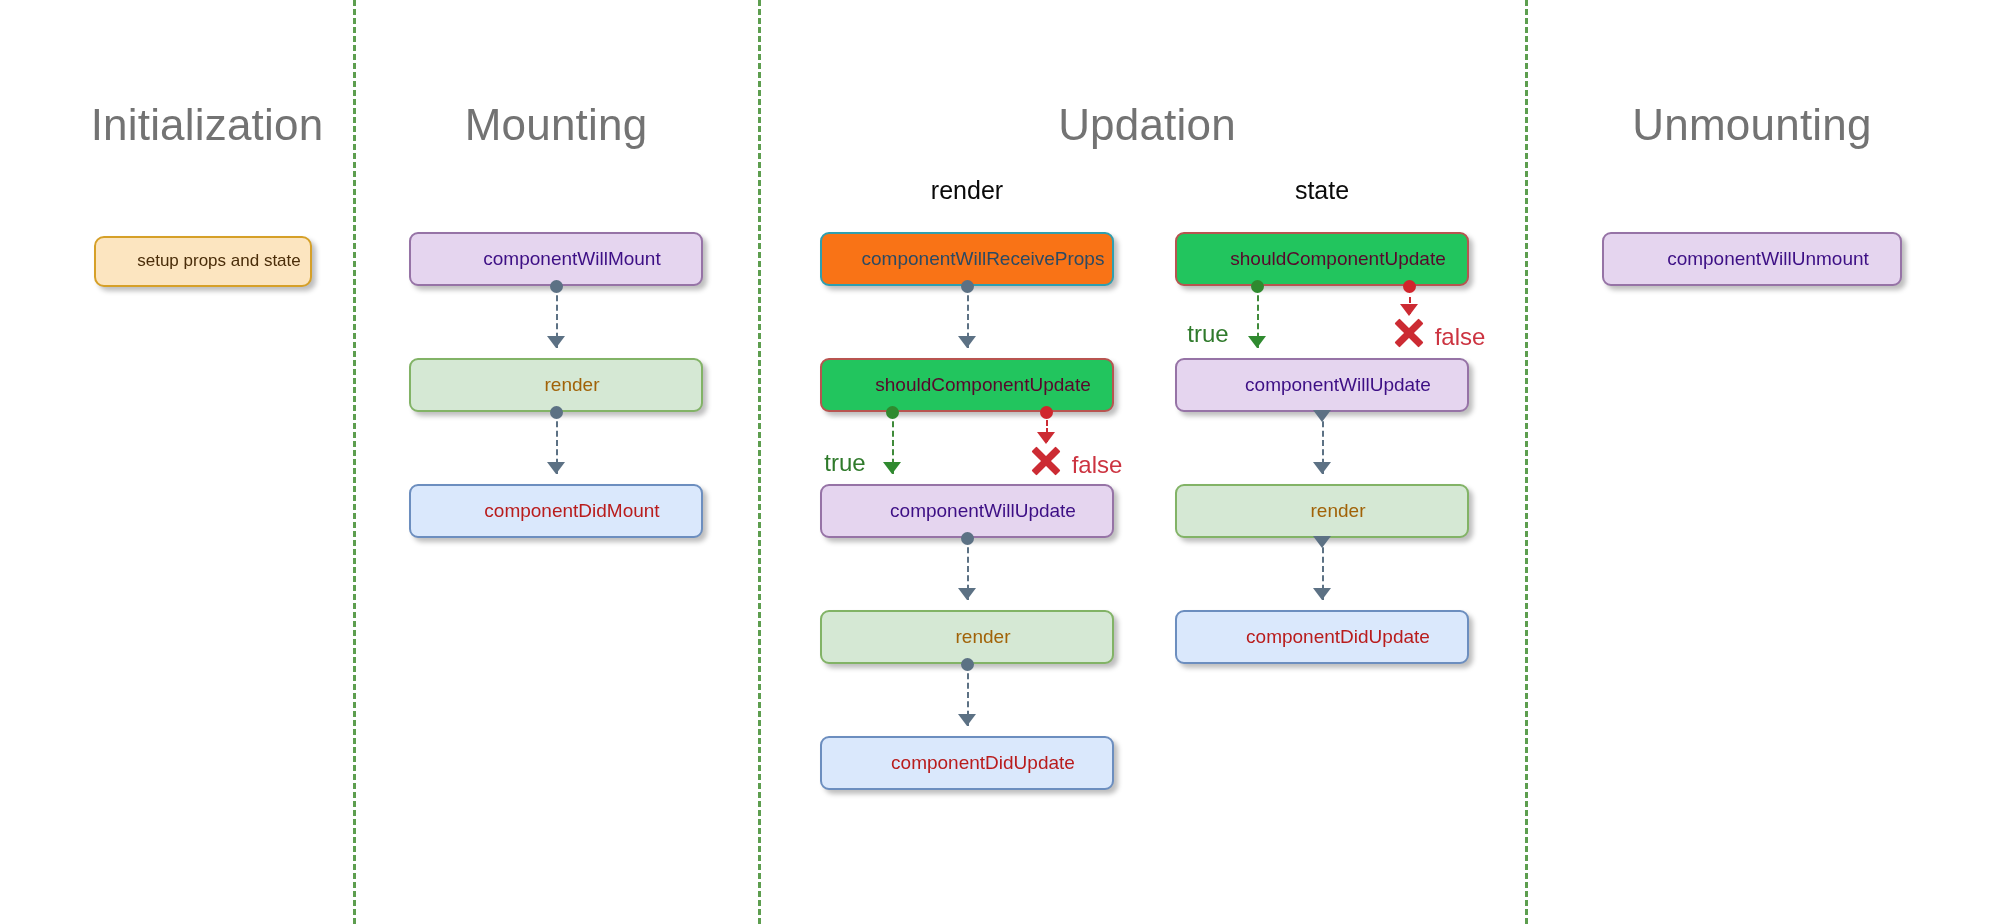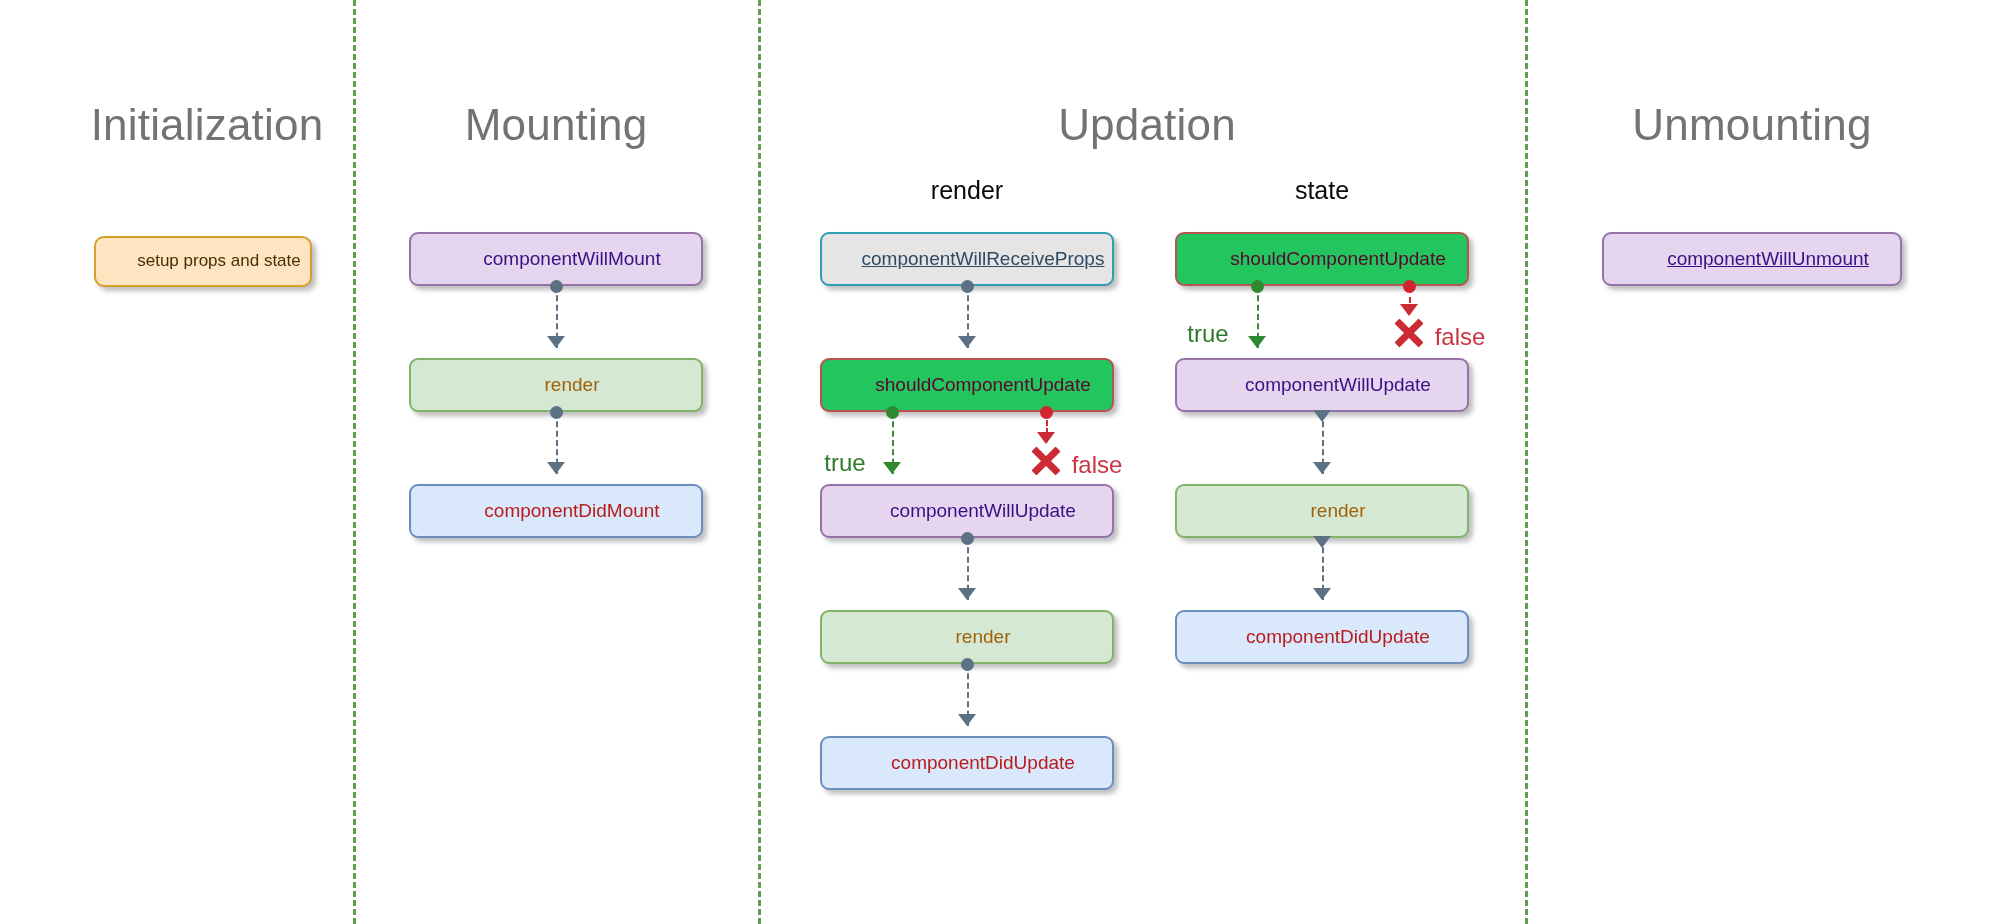--- a/index.html
+++ b/index.html
@@ -38,21 +38,21 @@
     box-shadow:4px 4px 5px rgba(0,0,0,.26);
     transform:translateX(-50%);
     padding-left:32px;
   }
   .node.small{font-size:17px;border-radius:10px;}
 
   .n-orange{background:#fce5c0;border-color:#d6a028;color:#4a2d09;}
   .n-purple{background:#e5d5ef;border-color:#9673a6;color:#3d0f85;}
   .n-green {background:#d5e8d4;border-color:#82b366;color:#a16207;}
   .n-blue  {background:#dae8fc;border-color:#6c8ebf;color:#b91c1c;}
-  .n-cyan  {background:#e5e5e5;border-color:#2f9fb0;color:#2c4a63;text-decoration:underline;}
+  .n-cyan  {background:#f97316;border-color:#2f9fb0;color:#2c4a63;}
   .n-pink  {background:#22c55e;border-color:#b85450;color:#59072c;}
 
   
   .conn{position:absolute;transform:translateX(-50%);width:0;}
   .conn .stem{
     position:absolute;left:0;top:0;width:0;height:100%;
     border-left:2px dashed #5c7184;
   }
   .conn.green .stem{border-left-color:#3f8a3a;}
   .conn.red   .stem{border-left-color:#cc2b33;}
@@ -199,15 +199,15 @@
   <div class="node n-green" style="left:1322px;top:484px;width:294px;height:54px;">render</div>
 
   <div class="conn" style="left:1322px;top:538px;height:62px;">
     <div class="stem"></div>
     <div class="head" style="top:-2px;"></div>
     <div class="head" style="top:50px;"></div>
   </div>
 
   <div class="node n-blue" style="left:1322px;top:610px;width:294px;height:54px;">componentDidUpdate</div>
 
-  <div class="node n-purple" style="left:1752px;top:232px;width:300px;height:54px;text-decoration:underline;">componentWillUnmount</div>
+  <div class="node n-purple" style="left:1752px;top:232px;width:300px;height:54px;">componentWillUnmount</div>
 
 </div>
 
 </body></html>

